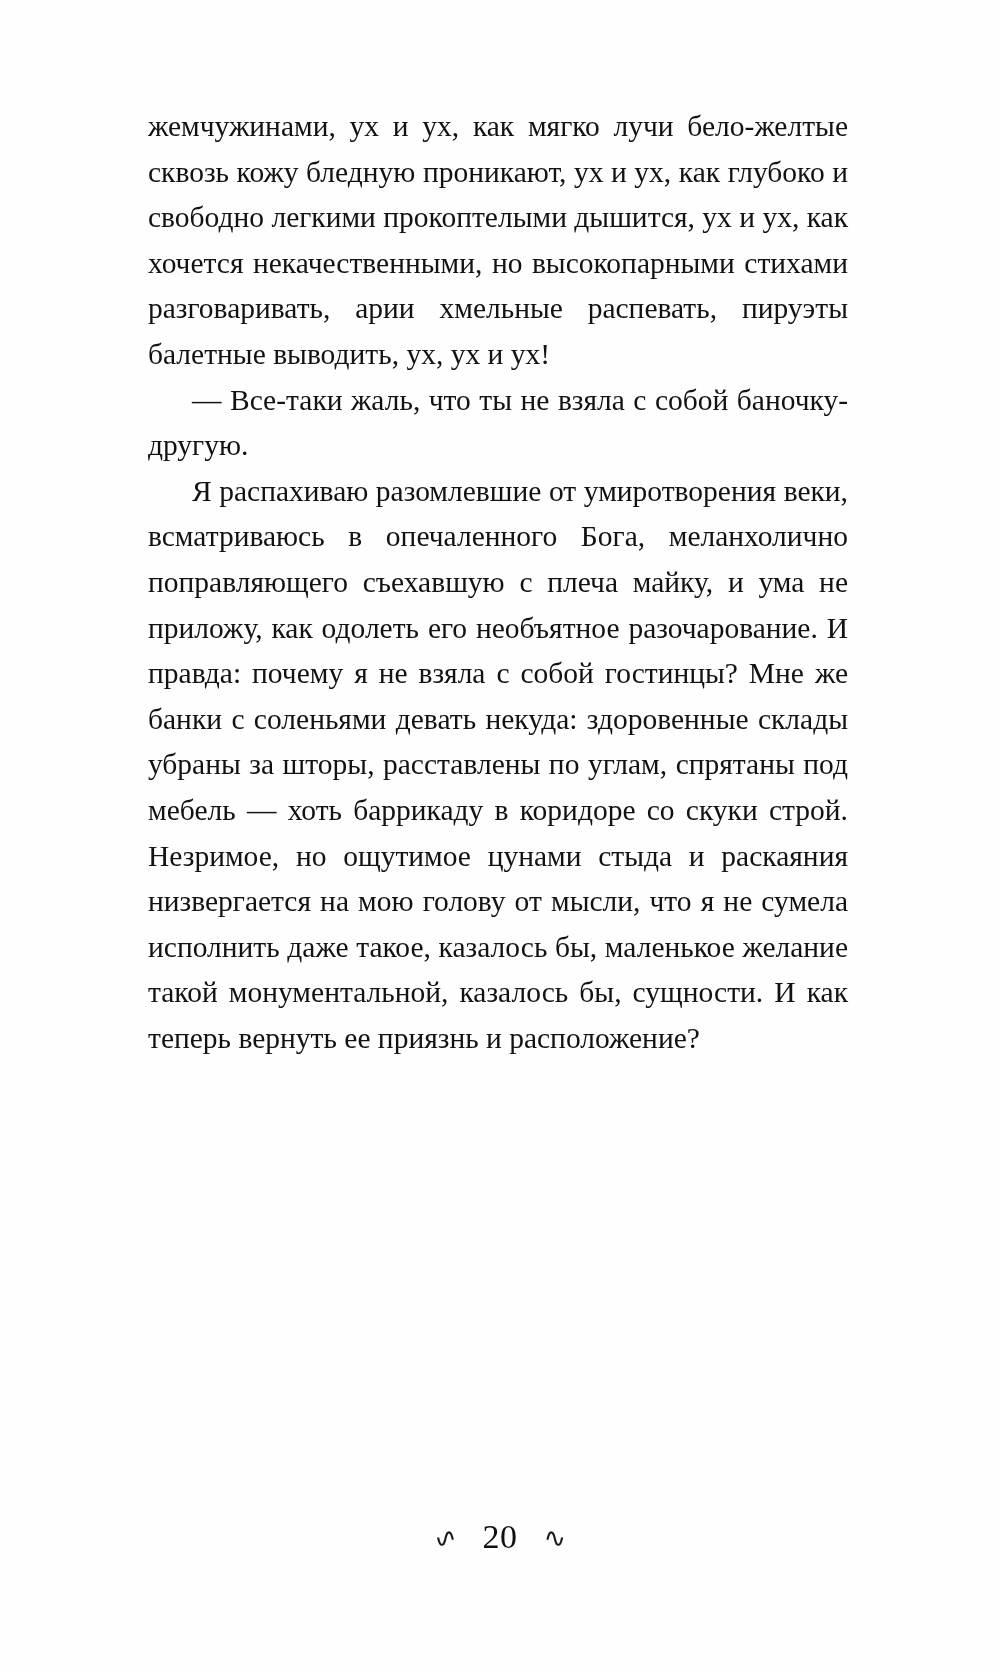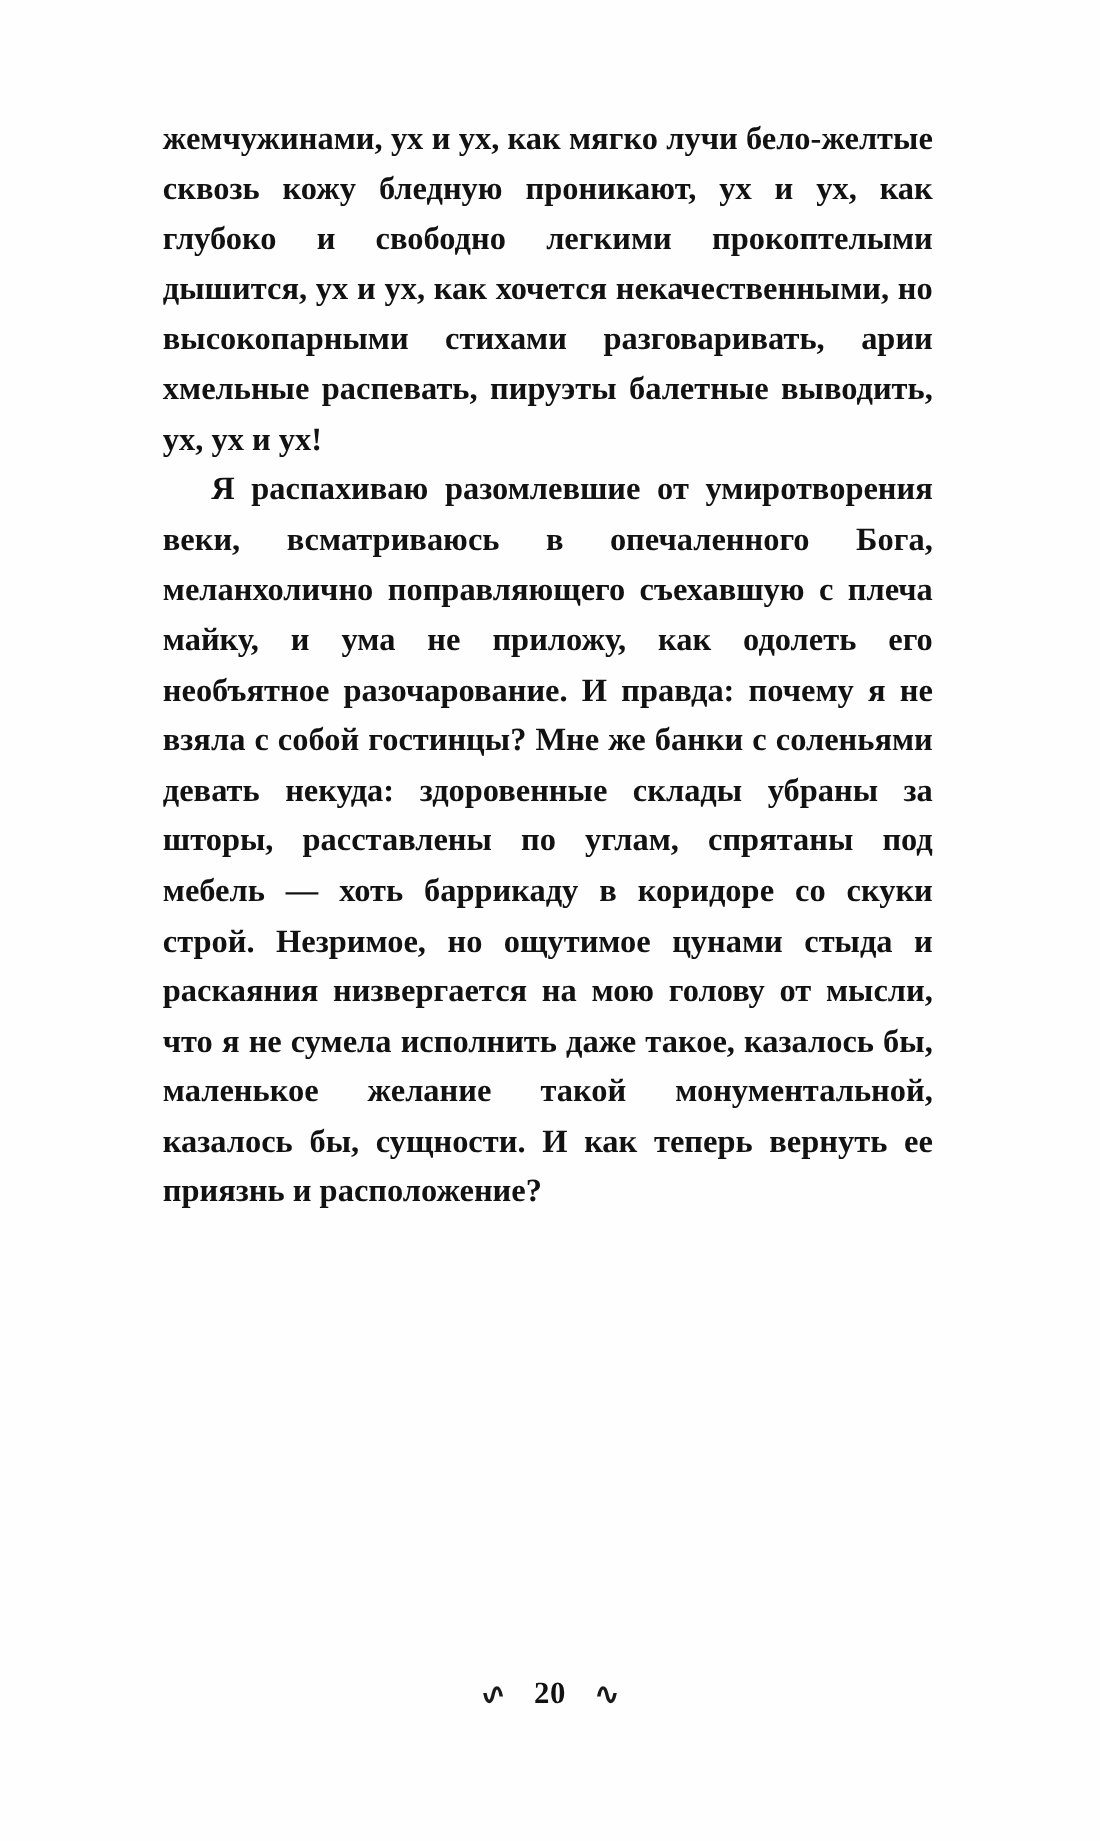--- a/index.html
+++ b/index.html
@@ -15,21 +15,20 @@
     position: relative;
     overflow: hidden;
   }
   .page {
     position: absolute;
     left: 0;
     top: 0;
     width: 1000px;
     height: 1674px;
     background: #fefefe;
-    font-weight: bold;
   }
   .text-column {
     position: absolute;
     left: 148px;
     top: 104px;
     width: 700px;
   }
   p.para {
     margin: 0;
     font-size: 29.5px;
@@ -58,33 +57,34 @@
   .orn {
     font-size: 27px;
     color: #1a1a1a;
     line-height: 1;
     font-family: "DejaVu Serif", serif;
   }
   .orn.left {
     transform: scaleX(-1);
   }
   .page-number {
-    font-size: 28px;
+    font-size: 34px;
     color: #111111;
     letter-spacing: 0.5px;
     font-family: "Liberation Serif", serif;
   }
 </style>
 </head>
 <body>
 
 <div class="page">
 
   <div class="text-column">
     <p class="para">жемчужинами, ух и ух, как мягко лучи бело-желтые сквозь кожу бледную проникают, ух и ух, как глубоко и свободно легкими прокоптелыми дышится, ух и ух, как хочется некачественными, но высокопарными стихами разговаривать, арии хмельные распевать, пируэты балетные выводить, ух, ух и ух!</p>
+    <p class="para indent">— Все-таки жаль, что ты не взяла с собой баночку-другую.</p>
     <p class="para indent">Я распахиваю разомлевшие от умиротворения веки, всматриваюсь в опечаленного Бога, меланхолично поправляющего съехавшую с плеча майку, и ума не приложу, как одолеть его необъятное разочарование. И правда: почему я не взяла с собой гостинцы? Мне же банки с соленьями девать некуда: здоровенные склады убраны за шторы, расставлены по углам, спрятаны под мебель — хоть баррикаду в коридоре со скуки строй. Незримое, но ощутимое цунами стыда и раскаяния низвергается на мою голову от мысли, что я не сумела исполнить даже такое, казалось бы, маленькое желание такой монументальной, казалось бы, сущности. И как теперь вернуть ее приязнь и расположение?</p>
   </div>
 
   <div class="footer">
     <div class="footer-inner">
       <span class="orn left">∿</span>
       <span class="page-number">20</span>
       <span class="orn">∿</span>
     </div>
   </div>

